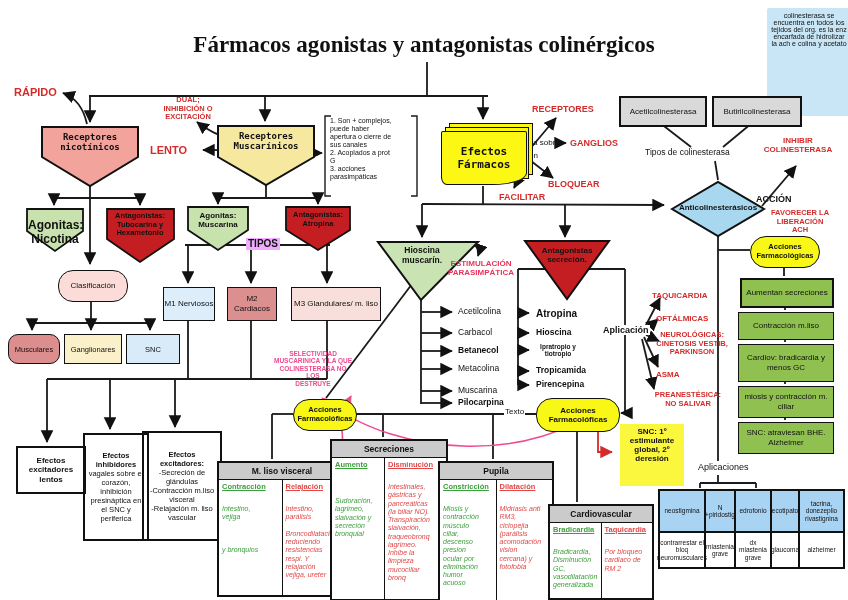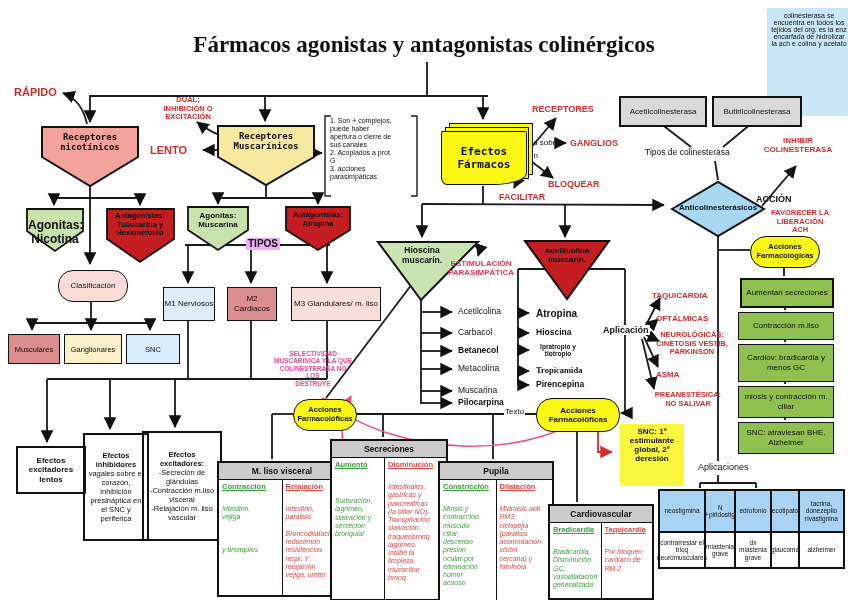--- a/index.html
+++ b/index.html
@@ -236,25 +236,25 @@
   <div class="lbl" style="left:698px;top:462px;font-size:9px;">Aplicaciones</div>
   <div class="lbl" style="left:504px;top:407px;font-size:8px;background:#fff;padding:0 1px;">Texto</div>
 
   <div class="lbl ctr mono" style="left:44px;top:132px;width:92px;font-size:9px;">Receptores nicotínicos</div>
   <div class="lbl ctr mono" style="left:222px;top:131px;width:88px;font-size:9px;">Receptores Muscarínicos</div>
   <div class="lbl ctr" style="left:28px;top:219px;width:54px;font-size:12px;font-weight:bold;">Agonitas: Nicotina</div>
   <div class="lbl ctr" style="left:108px;top:212px;width:64px;font-size:7.5px;font-weight:bold;">Antagonistas: Tubocarina y Hexametonio</div>
   <div class="lbl ctr" style="left:189px;top:211px;width:58px;font-size:8px;font-weight:bold;">Agonitas: Muscarina</div>
   <div class="lbl ctr" style="left:287px;top:211px;width:62px;font-size:7.5px;font-weight:bold;">Antagonistas: Atropina</div>
   <div class="lbl ctr" style="left:392px;top:246px;width:60px;font-size:8.5px;font-weight:bold;">Hioscina muscarín.</div>
-  <div class="lbl ctr" style="left:530px;top:246px;width:74px;font-size:8px;font-weight:bold;">Acetilcolina muscarín.</div>
+  <div class="lbl ctr" style="left:530px;top:246px;width:74px;font-size:8px;font-weight:bold;">Antagonistas secreción.</div>
   <div class="lbl ctr" style="left:674px;top:203px;width:88px;font-size:8px;font-weight:bold;">Anticolinesterásicos</div>
 
   <div class="box" style="left:58px;top:270px;width:68px;height:30px;border-radius:15px;background:#fbdcd9;font-size:8px;">Clasificación</div>
-  <div class="box" style="left:8px;top:334px;width:50px;height:28px;background:#dc8d8d;font-size:7.5px;">Musculares</div>
+  <div class="box" style="left:8px;top:334px;width:50px;height:28px;background:#dc8d8d;font-size:7.5px;border-radius:10px;">Musculares</div>
   <div class="box" style="left:64px;top:334px;width:56px;height:28px;background:#faf0c9;font-size:7.5px;">Ganglionares</div>
   <div class="box" style="left:126px;top:334px;width:52px;height:28px;background:#d9eaf9;font-size:7.5px;">SNC</div>
   <div class="box" style="left:163px;top:287px;width:50px;height:32px;background:#ddeefa;font-size:8px;">M1 Nerviosos</div>
   <div class="box" style="left:227px;top:287px;width:48px;height:32px;background:#dc8f8f;font-size:8px;">M2 Cardiacos</div>
   <div class="box" style="left:291px;top:287px;width:88px;height:32px;background:#f9dfdc;font-size:8px;">M3 Glandulares/ m. liso</div>
   <div class="box" style="left:619px;top:96px;width:84px;height:27px;background:#d9d9d9;border-width:2.5px;font-size:8px;">Acetilcolinesterasa</div>
   <div class="box" style="left:712px;top:96px;width:86px;height:27px;background:#d9d9d9;border-width:2.5px;font-size:8px;">Butirilcolinesterasa</div>
 
   <div class="docstack" style="left:441px;top:123px;width:94px;height:62px;">
     <div class="doc" style="left:8px;top:0;width:82px;height:50px;"></div>
@@ -277,21 +277,21 @@
   <div class="lbl" style="left:458px;top:307px;font-size:8.5px;">Acetilcolina</div>
   <div class="lbl" style="left:458px;top:328px;font-size:8.5px;">Carbacol</div>
   <div class="lbl" style="left:458px;top:346px;font-size:8.5px;font-weight:bold;">Betanecol</div>
   <div class="lbl" style="left:458px;top:364px;font-size:8.5px;">Metacolina</div>
   <div class="lbl" style="left:458px;top:386px;font-size:8.5px;">Muscarina</div>
   <div class="lbl" style="left:458px;top:398px;font-size:8.5px;font-weight:bold;">Pilocarpina</div>
 
   <div class="lbl" style="left:536px;top:308px;font-size:10px;font-weight:bold;">Atropina</div>
   <div class="lbl" style="left:536px;top:328px;font-size:8.5px;font-weight:bold;">Hioscina</div>
   <div class="lbl ctr" style="left:534px;top:343px;width:48px;font-size:6.5px;font-weight:bold;">Ipratropio y tiotropio</div>
-  <div class="lbl" style="left:536px;top:366px;font-size:8.5px;font-weight:bold;font-family:Liberation Serif, serif;">Tropicamida</div>
+  <div class="lbl" style="left:536px;top:366px;font-size:8.5px;font-weight:bold;">Tropicamida</div>
   <div class="lbl" style="left:536px;top:380px;font-size:8.5px;font-weight:bold;">Pirencepina</div>
 
   <div class="box" style="left:16px;top:446px;width:66px;height:44px;border-width:2px;font-size:8px;font-weight:bold;">Efectos excitadores lentos</div>
   <div class="box" style="left:83px;top:433px;width:58px;height:100px;border-width:2px;font-size:7.5px;flex-direction:column;padding:2px;">
     <span style="font-weight:bold;">Efectos inhibidores</span>
     <span>vagales sobre el corazón, inhibición presináptica en el SNC y periferica</span>
   </div>
   <div class="box" style="left:142px;top:431px;width:72px;height:102px;border-width:2px;font-size:7.5px;flex-direction:column;padding:2px;">
     <span style="font-weight:bold;">Efectos excitadores:</span>
     <span class="pre">-Secreción de glándulas

